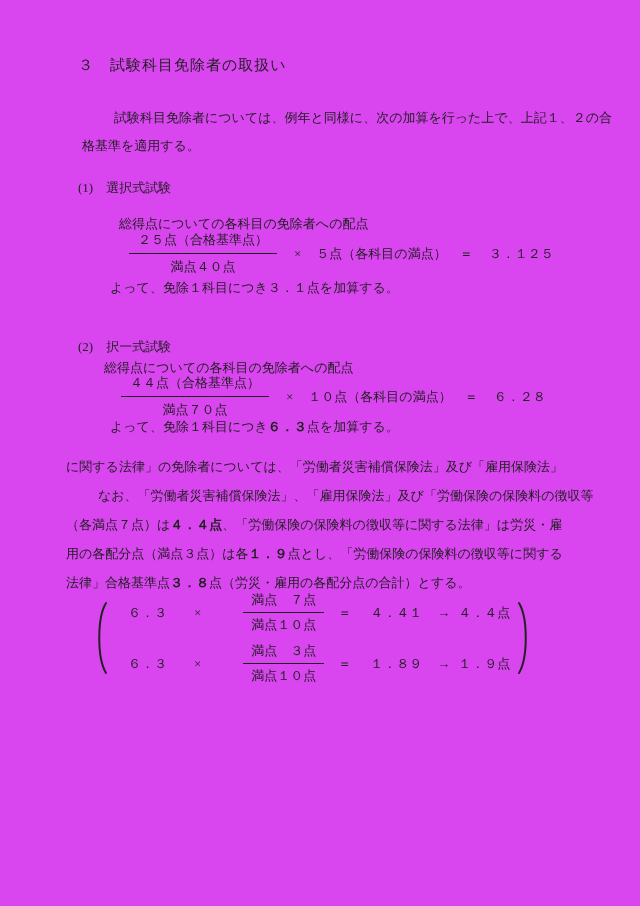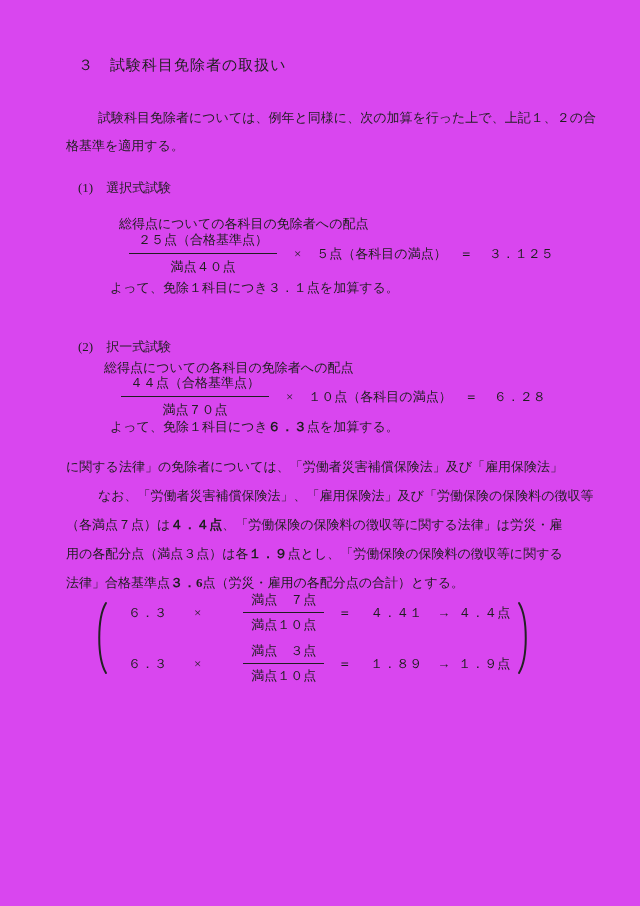--- a/index.html
+++ b/index.html
@@ -9,21 +9,21 @@
     width:640px;
     height:906px;
     background:#d946ef;
     font-family:"Liberation Serif","DejaVu Serif",serif;
     color:#1f1f1f;
     font-size:13px;
     overflow:hidden;
   }
   .abs { position:absolute; white-space:nowrap; }
   .heading { font-size:15px; letter-spacing:1px; }
-  .para .line { display:block; line-height:28px; }
+  .para .line { display:block; line-height:28px;margin-left:16px; }
   .indent { text-indent:32px; }
   .note-para .line { display:block; line-height:29px; }
   .bold { font-weight:700; }
   .formula { display:flex; align-items:center; }
   .frac { display:inline-block; text-align:center; }
   .frac .num { display:block; padding:0 9px 4px 9px; border-bottom:1px solid #1f1f1f; }
   .frac .den { display:block; padding-top:4px; }
   .times   { margin-left:17px; }
   .mult    { margin-left:15px; }
   .equals  { margin-left:13px; }
@@ -89,21 +89,21 @@
 
   <div class="abs" style="top:418px; left:110px;">
     <span>よって、免除１科目につき</span><span class="bold">６．３</span><span>点を加算する。</span>
   </div>
 
   <div class="abs note-para" style="top:452px; left:66px;">
     <span class="line">に関する法律」の免除者については、「労働者災害補償保険法」及び「雇用保険法」</span>
     <span class="line indent">なお、「労働者災害補償保険法」、「雇用保険法」及び「労働保険の保険料の徴収等</span>
     <span class="line"><span>（各満点７点）は</span><span class="bold">４．４点</span><span>、「労働保険の保険料の徴収等に関する法律」は労災・雇</span></span>
     <span class="line"><span>用の各配分点（満点３点）は各</span><span class="bold">１．９</span><span>点とし、「労働保険の保険料の徴収等に関する</span></span>
-    <span class="line"><span>法律」合格基準点</span><span class="bold">３．6</span><span>点（労災・雇用の各配分点の合計）とする。</span></span>
+    <span class="line"><span>法律」合格基準点</span><span class="bold">３．８</span><span>点（労災・雇用の各配分点の合計）とする。</span></span>
   </div>
 
   <div class="abs bracket" style="top:591px; left:93px;">
     <svg class="paren-svg" width="16" height="74" viewBox="0 0 16 74">
       <path d="M13 2 C 4 17, 4 57, 13 72" stroke="#222222" stroke-width="2" fill="none" stroke-linecap="round"></path>
     </svg>
 
     <div class="brows">
       <div class="brow">
         <span class="factor">６．３</span>

